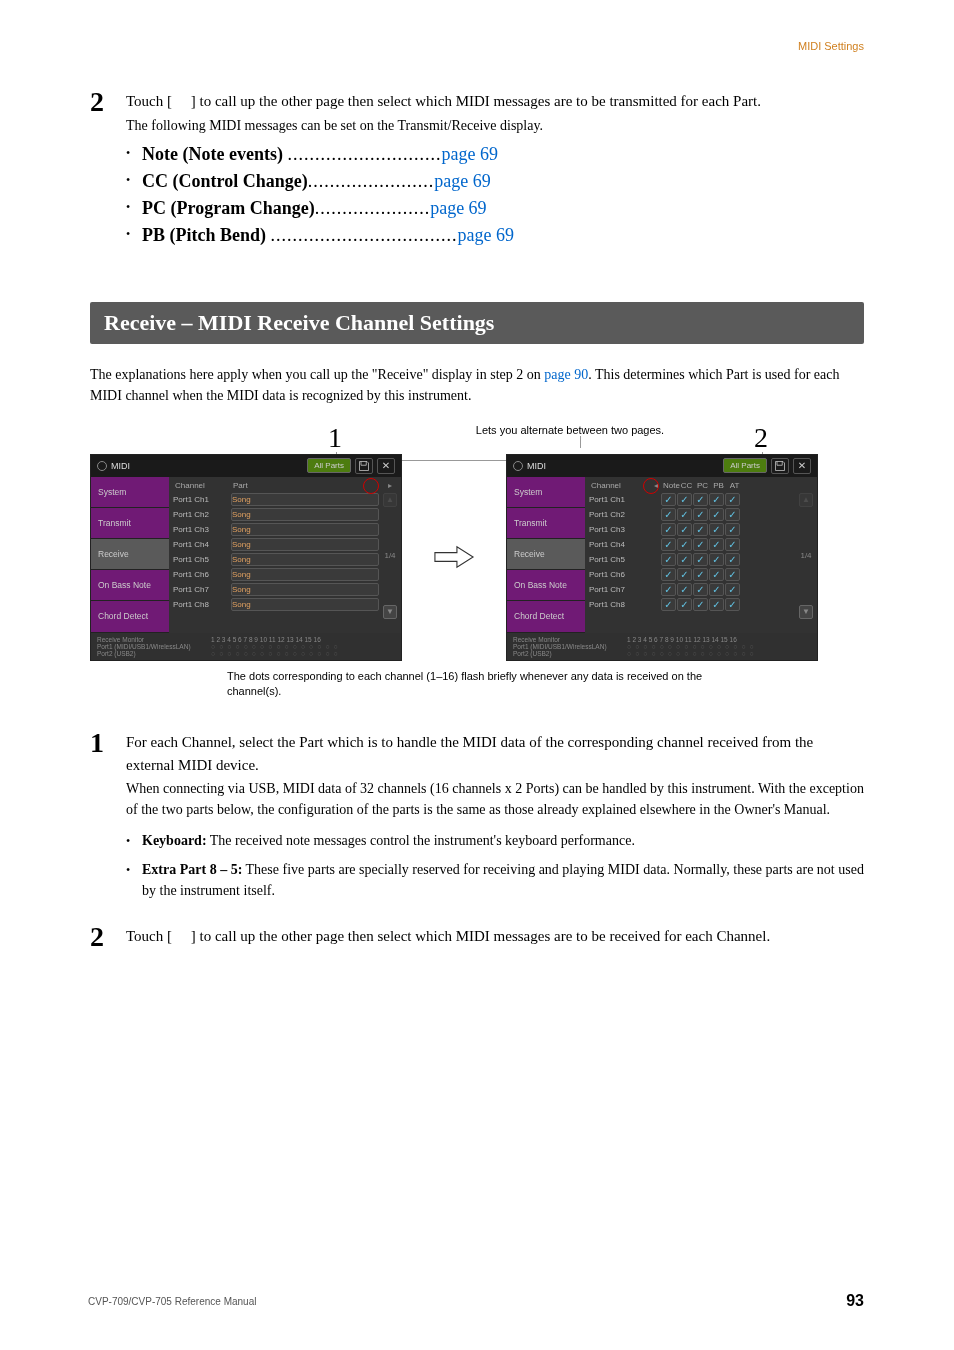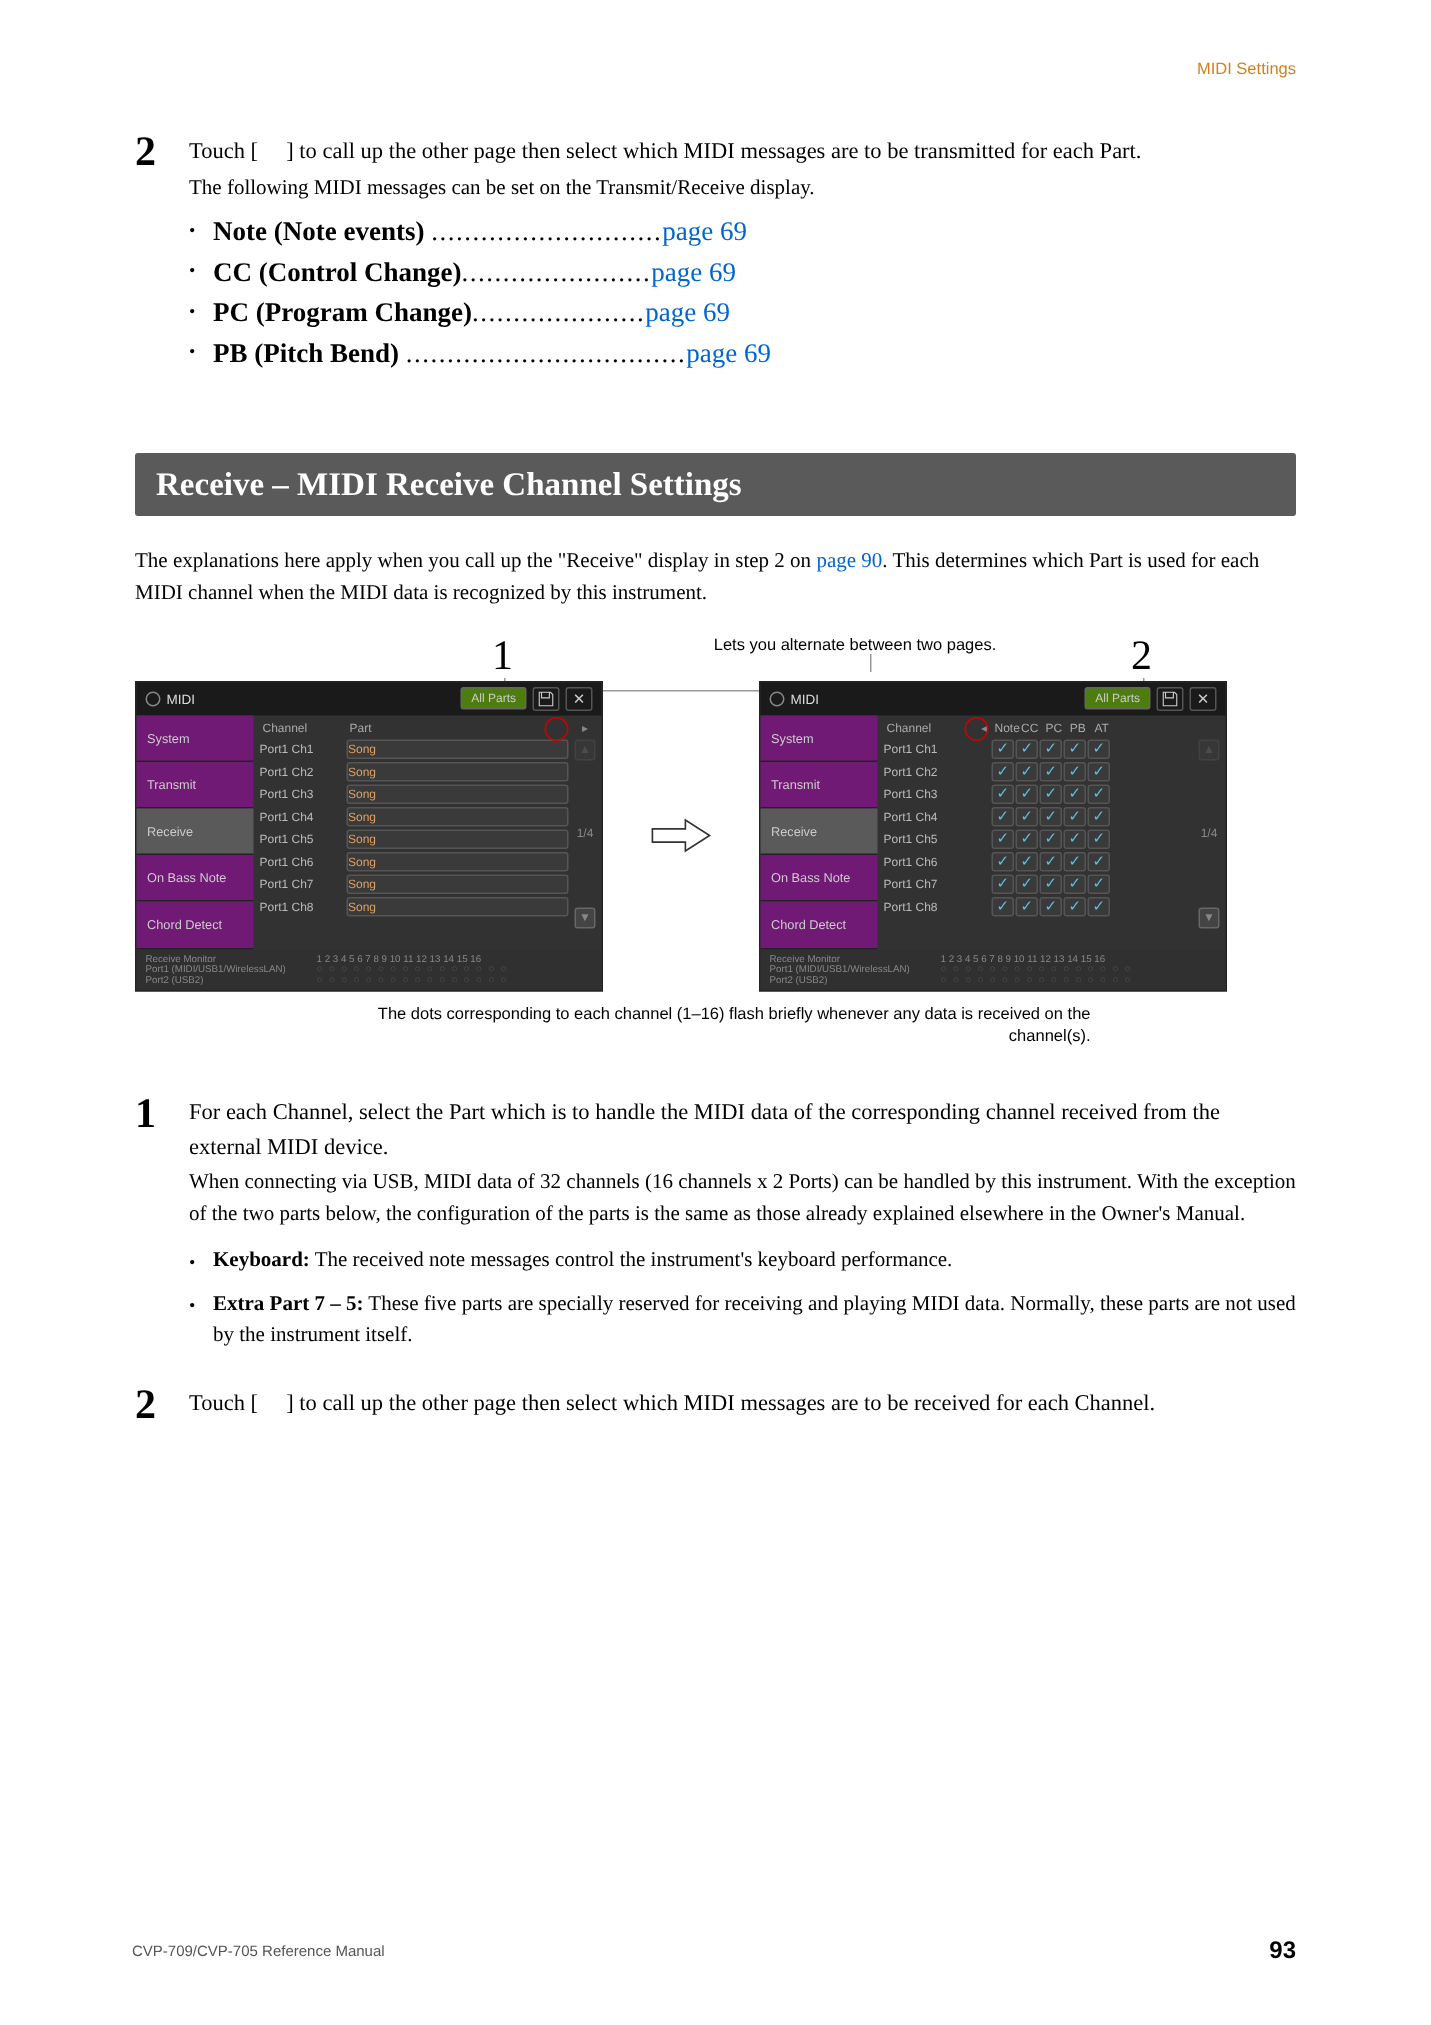--- a/index.html
+++ b/index.html
@@ -178,21 +178,21 @@
     border-radius:50%;
   }
   .middle-arrow {
     width: 48px; height: 30px; flex-shrink: 0;
     display:flex; align-items:center; justify-content:center;
   }
   .middle-arrow svg { width: 44px; height: 28px; }
   .fig-caption {
     font-size: 11px;
     font-family: Arial, sans-serif;
-    text-align: right;
+    text-align: left;
     margin: 6px auto 30px auto;
     width: 500px;
     line-height: 1.4;
   }
   .step2-block { margin-top: 6px; }
   .sub-bullets {
     list-style: none;
     padding-left: 0;
     margin-top: 10px;
   }
@@ -508,21 +508,21 @@
 
   <div class="fig-caption">The dots corresponding to each channel (1–16) flash briefly whenever any data is received on the channel(s).</div>
 
   <div class="step-row step2-block">
     <div class="step-num">1</div>
     <div class="step-body">
       <div class="step-title">For each Channel, select the Part which is to handle the MIDI data of the corresponding channel received from the external MIDI device.</div>
       <div class="step-desc">When connecting via USB, MIDI data of 32 channels (16 channels x 2 Ports) can be handled by this instrument. With the exception of the two parts below, the configuration of the parts is the same as those already explained elsewhere in the Owner's Manual.</div>
       <ul class="sub-bullets">
         <li><strong>Keyboard:</strong><span> The received note messages control the instrument's keyboard performance.</span></li>
-        <li><strong>Extra Part 7 – 5:</strong><span> These five parts are specially reserved for receiving and playing MIDI data. Normally, these parts are not used by the instrument itself.</span></li>
+        <li><strong>Extra Part 8 – 5:</strong><span> These five parts are specially reserved for receiving and playing MIDI data. Normally, these parts are not used by the instrument itself.</span></li>
       </ul>
     </div>
   </div>
 
   <div class="step-row" style="margin-top:14px;">
     <div class="step-num">2</div>
     <div class="step-body">
       <div class="step-title">
         <span>Touch [</span>
         <span>&nbsp;&nbsp;&nbsp;</span>

